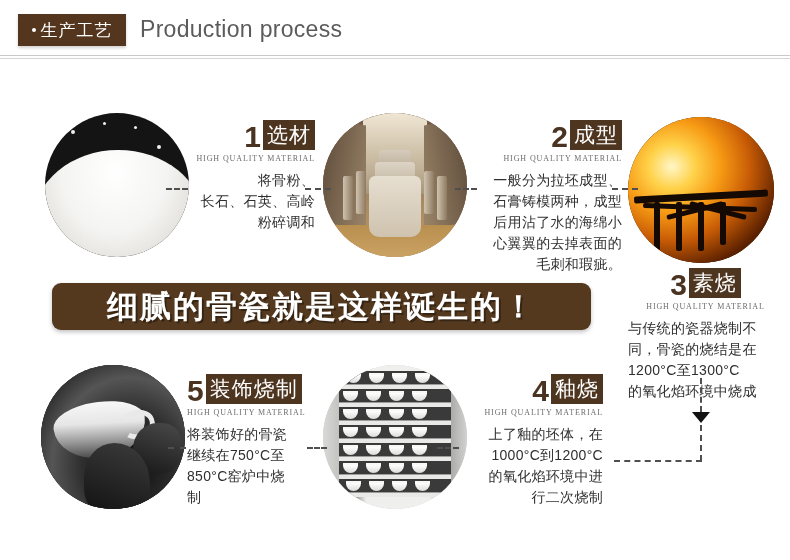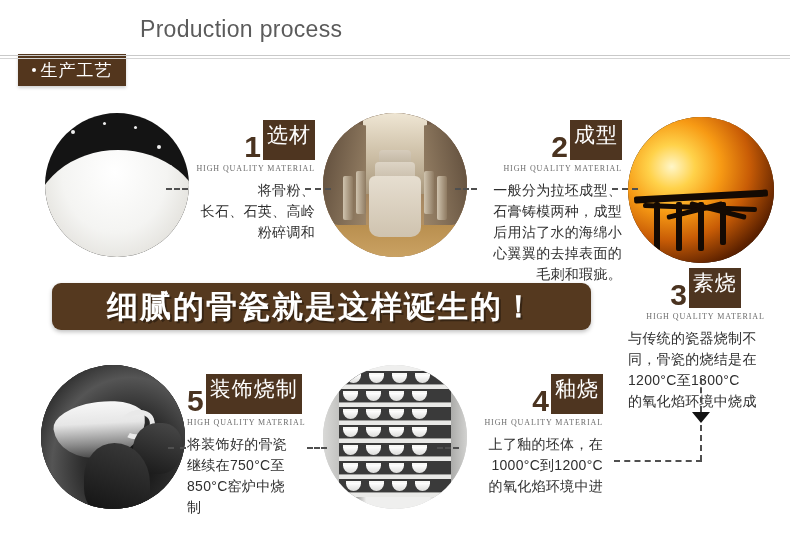--- a/index.html
+++ b/index.html
@@ -12,21 +12,20 @@
   #page { position: relative; width: 790px; height: 560px; background:#fff; }
 
   
   .hdr-badge {
     position:absolute; left:18px; top:14px;
     width:108px; height:32px;
     background:#53361d;
     display:flex; align-items:center; justify-content:center;
     gap:5px;
     box-shadow: 0 2px 3px rgba(0,0,0,.18);
-    margin-top: 40px;
   }
   .hdr-badge .dot { width:4px; height:4px; border-radius:50%; background:#fff; flex:0 0 auto; }
   .hdr-badge .zh { color:#fff; font-size:17px; letter-spacing:1px; line-height:1; }
   .hdr-en {
     position:absolute; left:140px; top:16px;
     font-size:23px; color:#5b5b5b; letter-spacing:.3px;
   }
   .hdr-rule { position:absolute; left:0; top:55px; width:790px; height:1px; background:#c9c9c9; }
   .hdr-rule2{ position:absolute; left:0; top:58px; width:790px; height:1px; background:#d5d5d5; }
 
@@ -100,21 +99,21 @@
 
   
   .step { position:absolute; }
   .step-head { display:flex; align-items:flex-end; gap:0px; }
   .step-num {
     font-size:30px; line-height:26px; font-weight:700; color:#4a3320;
     letter-spacing:0; padding-right:2px;
   }
   .step-label {
     background:#4e3520; color:#ffffff; font-size:21px; line-height:25px;
-    padding:2px 4px 13px 4px; letter-spacing:1px; white-space:nowrap;
+    padding:2px 4px 3px 4px; letter-spacing:1px; white-space:nowrap;
   }
   .step-sub {
     font-size:8px; color:#6d6d6d; letter-spacing:.9px; margin-top:4px;
     font-family:Liberation Serif, serif;
   }
   .step-body {
     margin-top:7px; font-size:14px; line-height:21px; color:#2f2f2f;
     letter-spacing:.3px;
   }
 
@@ -292,20 +291,21 @@
   <div class="step ta-r" style="left:455px; top:374px; width:148px;">
     <div class="step-head">
       <span class="step-num">4</span>
       <span class="step-label">釉烧</span>
     </div>
     <div class="step-sub">HIGH QUALITY MATERIAL</div>
     <div class="step-body">
       <div>上了釉的坯体，在</div>
       <div>1000°C到1200°C</div>
       <div>的氧化焰环境中进</div>
+      <div>行二次烧制</div>
     </div>
   </div>
 
   <div class="step" style="left:187px; top:374px; width:140px;">
     <div class="step-head">
       <span class="step-num">5</span>
       <span class="step-label">装饰烧制</span>
     </div>
     <div class="step-sub">HIGH QUALITY MATERIAL</div>
     <div class="step-body">

